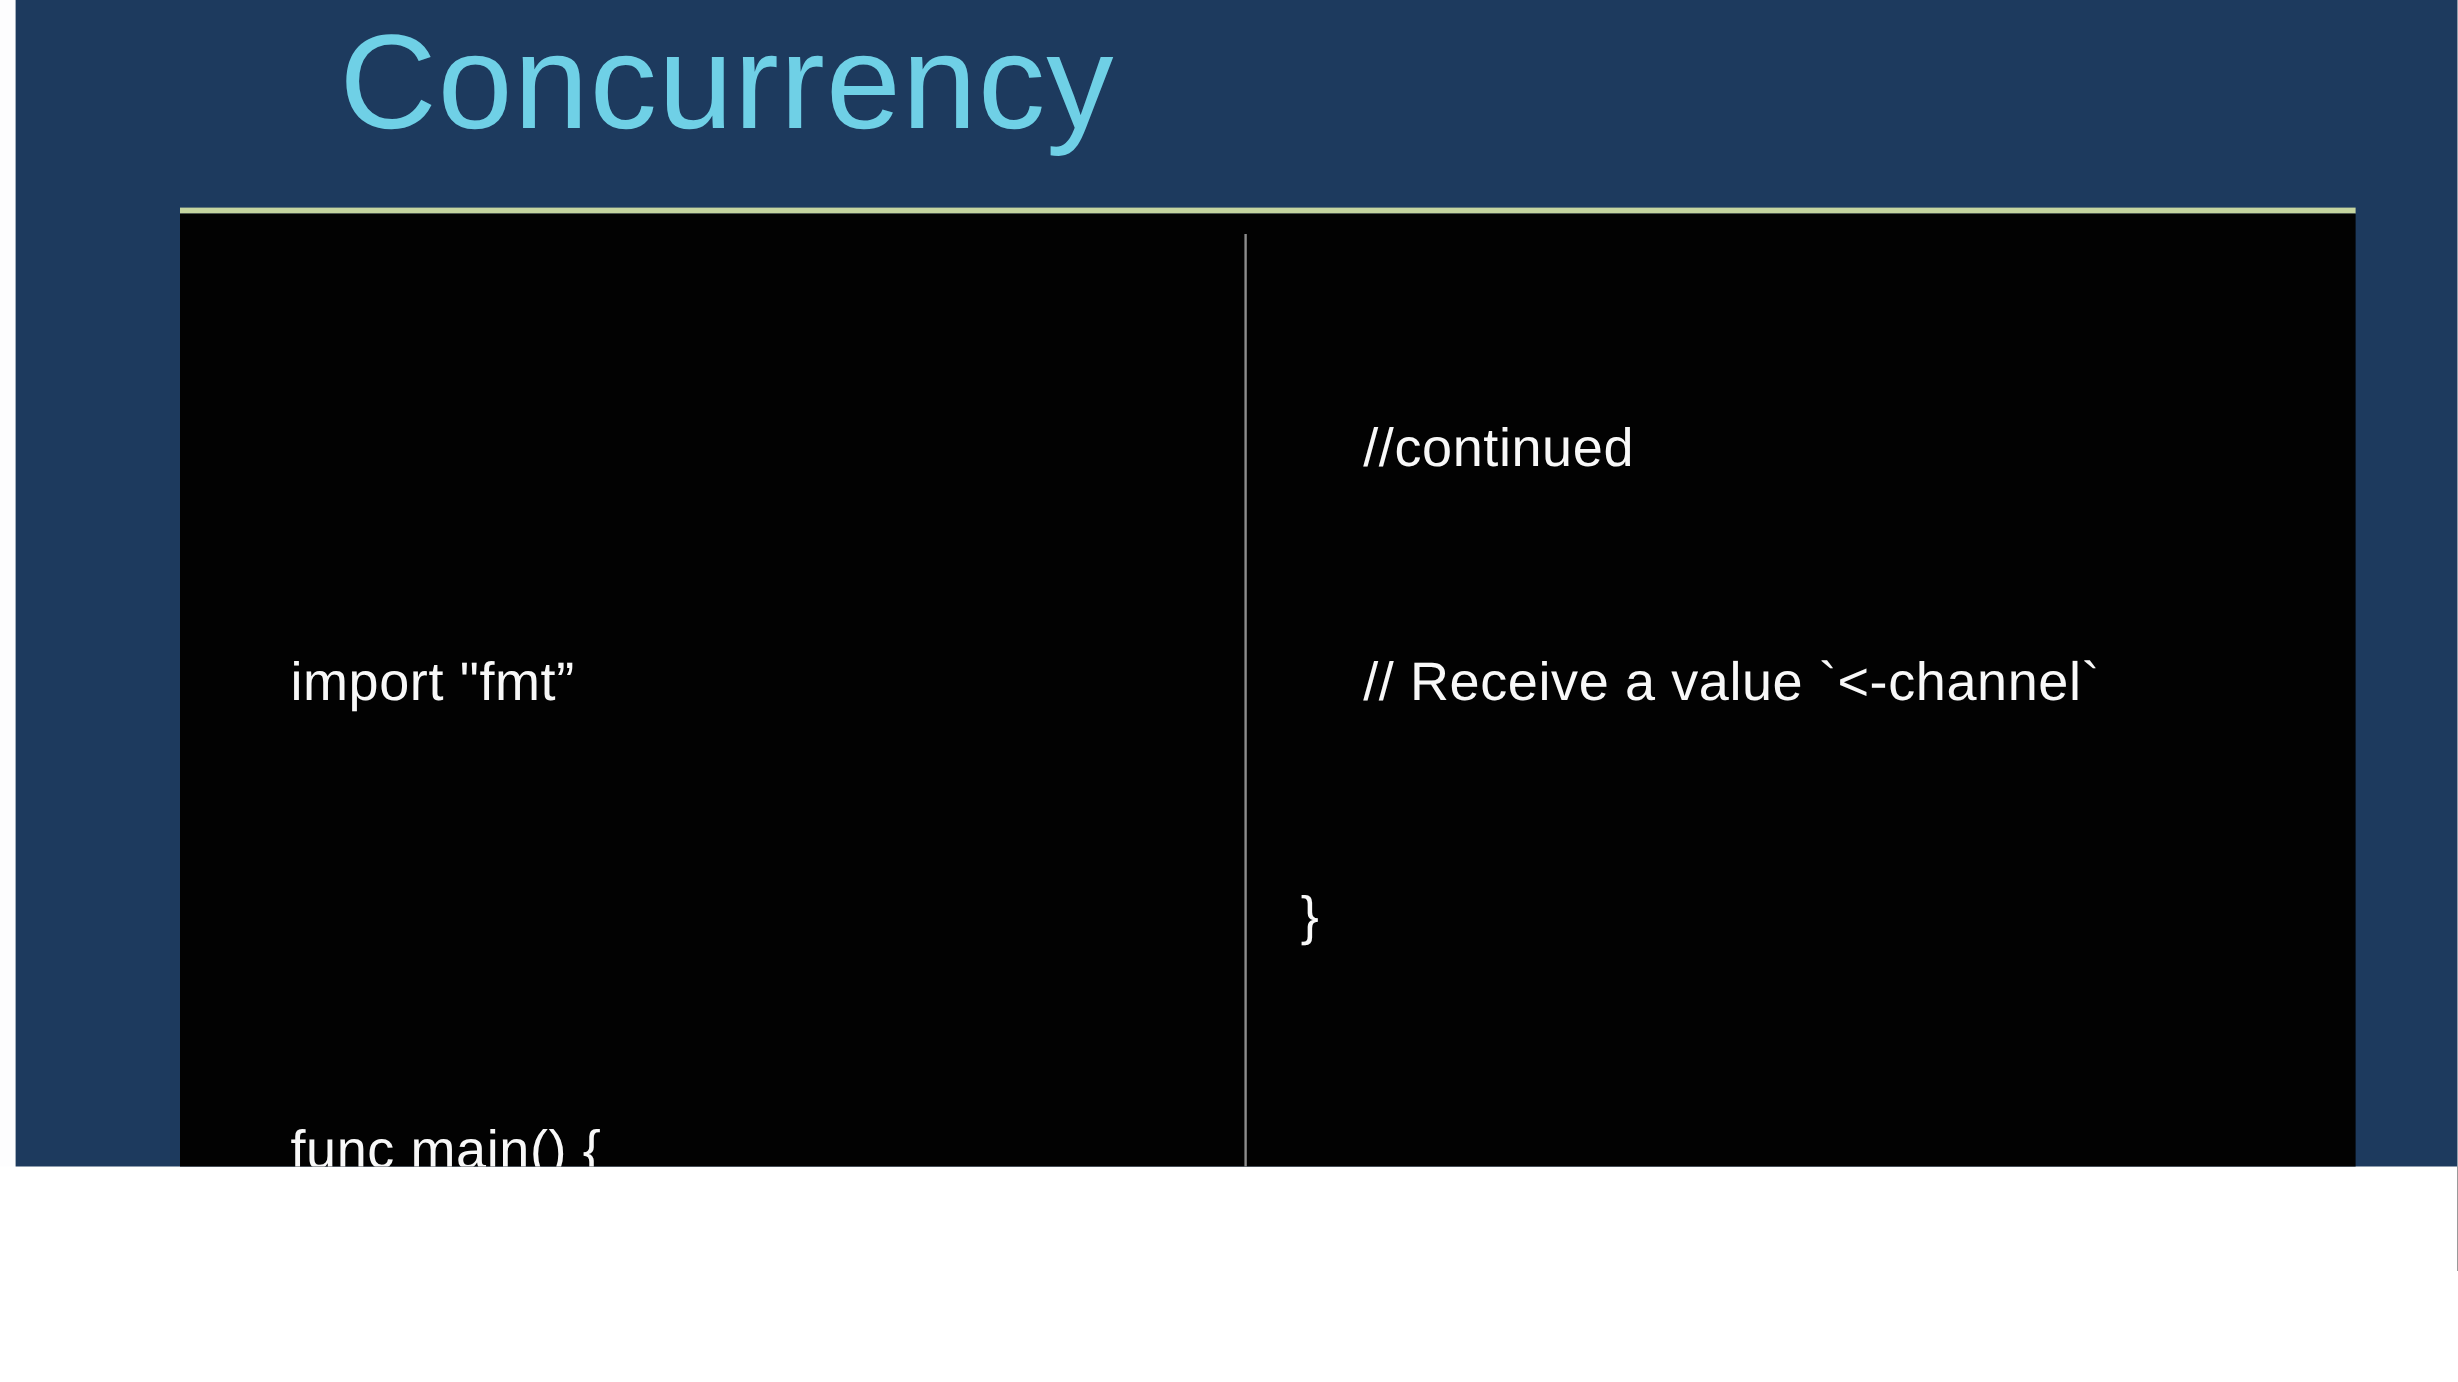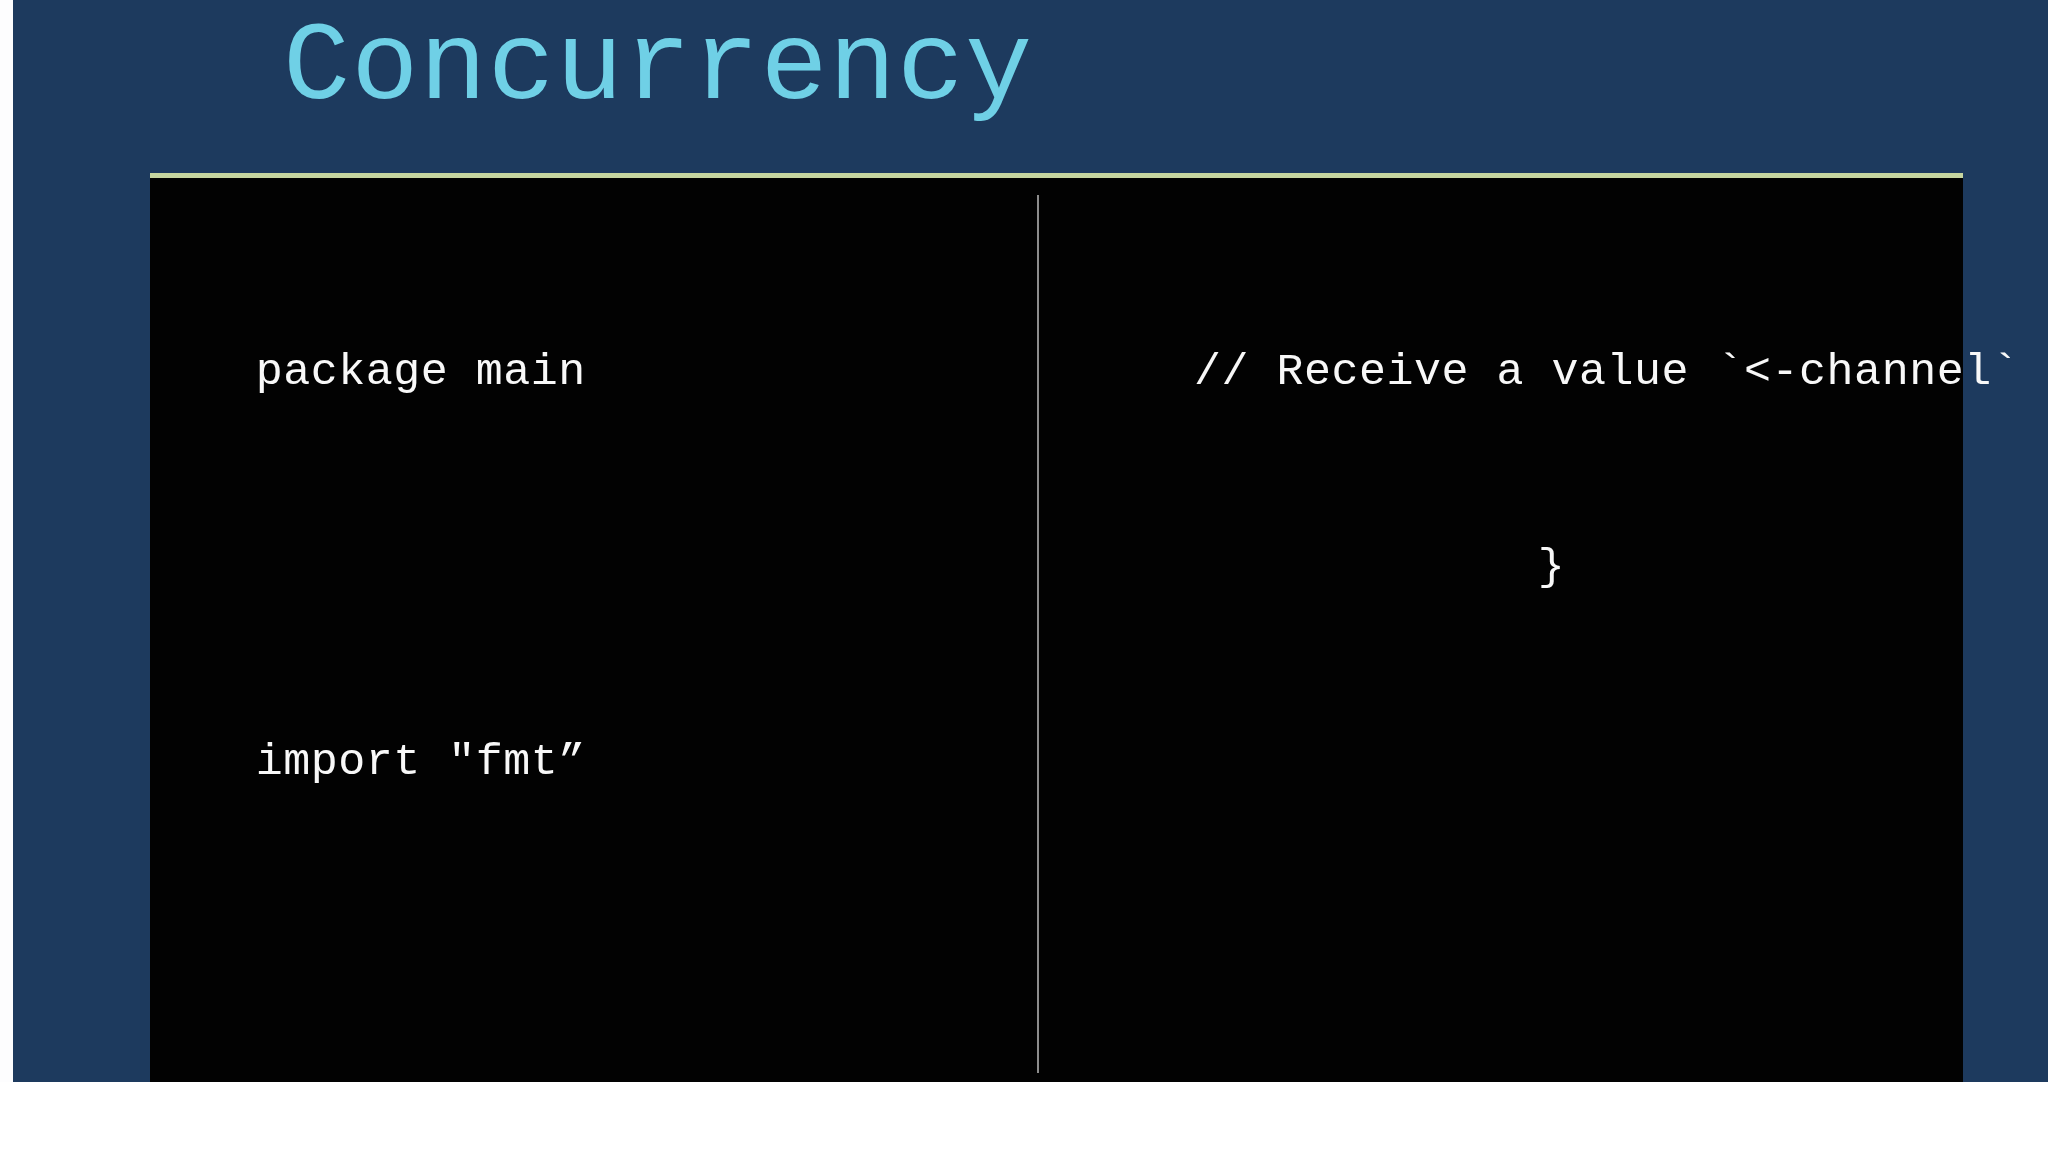--- a/index.html
+++ b/index.html
@@ -1,24 +1,23 @@
 <!DOCTYPE html>
 <html style="--page-background: #fdfdfe; --slide-background: #1d3a5e; --panel-background: #020202; --rule: #c5d5a0; --divider: #8c8c8c; --title: #6fd0e6; --code-text: #f8f8f8;"><head>
 <meta charset="utf-8">
 <style>
   html, body { margin: 0; padding: 0; }
   body { width: 2048px; height: 1152px; }
   .stage {
     position: relative;
     width: 2048px;
-    height: 1082px;
+    height: 972px;
     overflow: hidden;
     background: var(--page-background, #fdfdfe);
-    font-family: Liberation Mono, monospace;
-    text-align: center;
+    font-family: Liberation Sans, sans-serif;
   }
   .slide {
     position: absolute;
     left: 13px; top: 0;
     width: 2035px; height: 1140px;
     background: var(--slide-background, #1d3a5e);
   }
   .slide-title {
     position: absolute;
     left: 283px; top: -4px;
@@ -68,34 +67,34 @@
   <div class="slide"></div>
 
   <div class="slide-title">Concurrency</div>
 
   <div class="rule rule-top"></div>
   <div class="code-panel"></div>
   <div class="rule rule-bottom"></div>
   <div class="column-divider"></div>
 
   <div class="code-col col-left">
-    <div class="line">package main</div>
     <div class="line"></div>
     <div class="line">import "fmt”</div>
     <div class="line"></div>
     <div class="line">func main() {</div>
     
     
     
     
     
     
     
   </div>
 
   <div class="code-col col-right">
+    <div class="line">    //continued</div>
     <div class="line">    // Receive a value `&lt;-channel`</div>
     <div class="line">}</div>
     
     
     
   </div>
 </div>
 
 </body></html>

